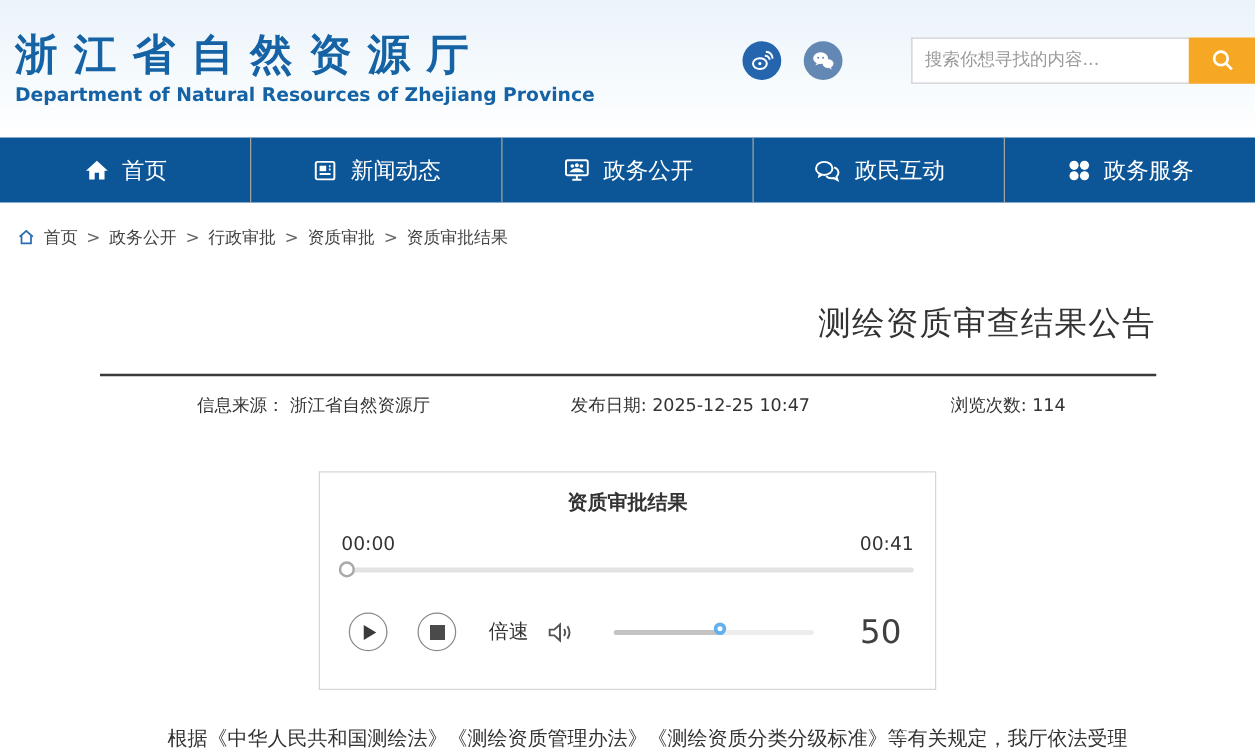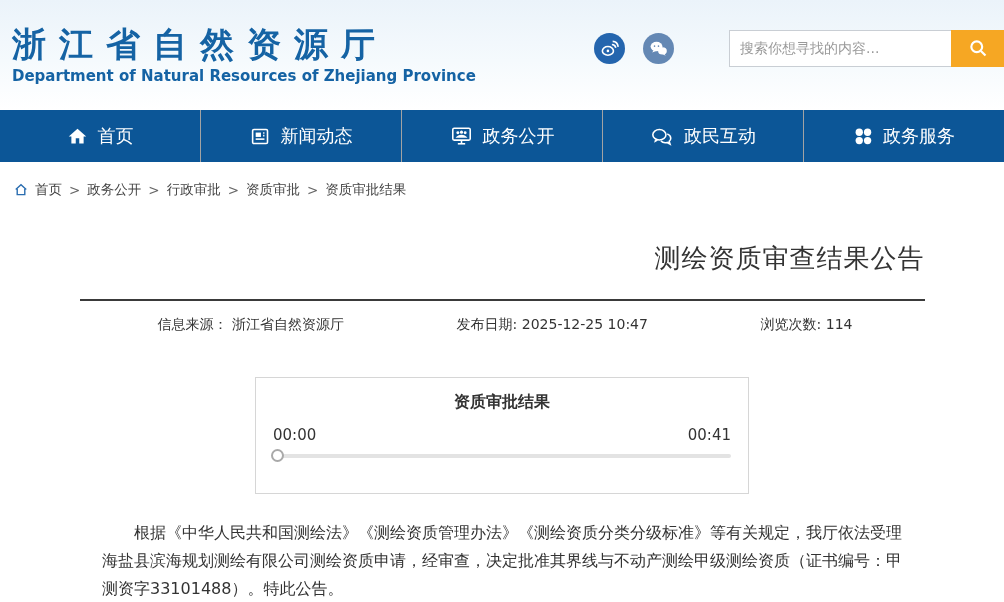--- a/index.html
+++ b/index.html
@@ -214,16 +214,38 @@
   <section class="player">
     <div class="player-title">资质审批结果</div>
     <div class="time-row">
       <span>00:00</span>
       <span>00:41</span>
     </div>
     <div class="progress">
       <div class="progress-track"></div>
       <div class="progress-handle"></div>
     </div>
+    <div class="controls">
+      <button class="ctrl-btn">
+        <span class="play-glyph"></span>
+      </button>
+      <button class="ctrl-btn">
+        <span class="stop-glyph"></span>
+      </button>
+      <span class="speed-label">倍速</span>
+      <span class="speaker">
+        <svg width="24" height="22" viewBox="0 0 26 24" fill="none" stroke="#555" stroke-width="1.7">
+          <path d="M4 9.5 h4 l5 -4.5 v14 l-5 -4.5 h-4 z"></path>
+          <path d="M16.5 9 q2 3 0 6"></path>
+          <path d="M19.5 6.5 q3.5 5.5 0 11"></path>
+        </svg>
+      </span>
+      <div class="vol-slider">
+        <div class="vol-track"></div>
+        <div class="vol-fill"></div>
+        <div class="vol-handle"></div>
+      </div>
+      <span class="vol-value">50</span>
+    </div>
   </section>
 
   <p class="article-body">根据《中华人民共和国测绘法》《测绘资质管理办法》《测绘资质分类分级标准》等有关规定，我厅依法受理海盐县滨海规划测绘有限公司测绘资质申请，经审查，决定批准其界线与不动产测绘甲级测绘资质（证书编号：甲测资字33101488）。特此公告。</p>
 </main>
 
 </body></html>

